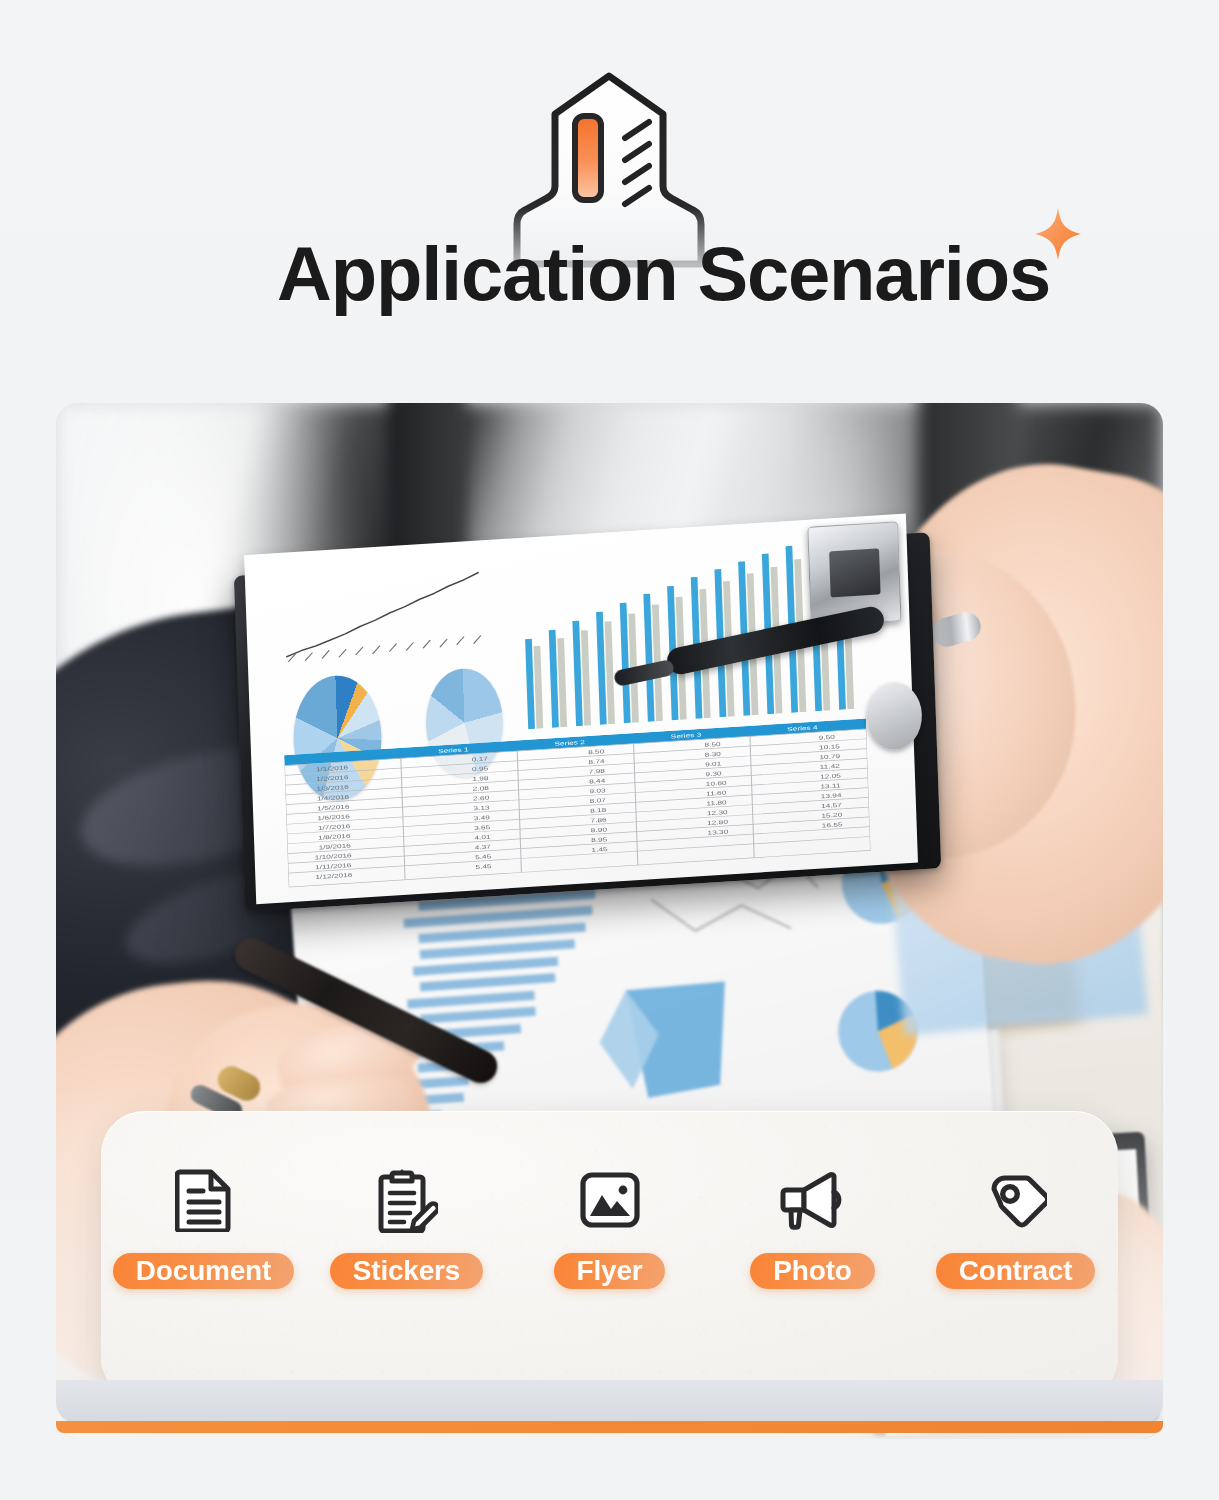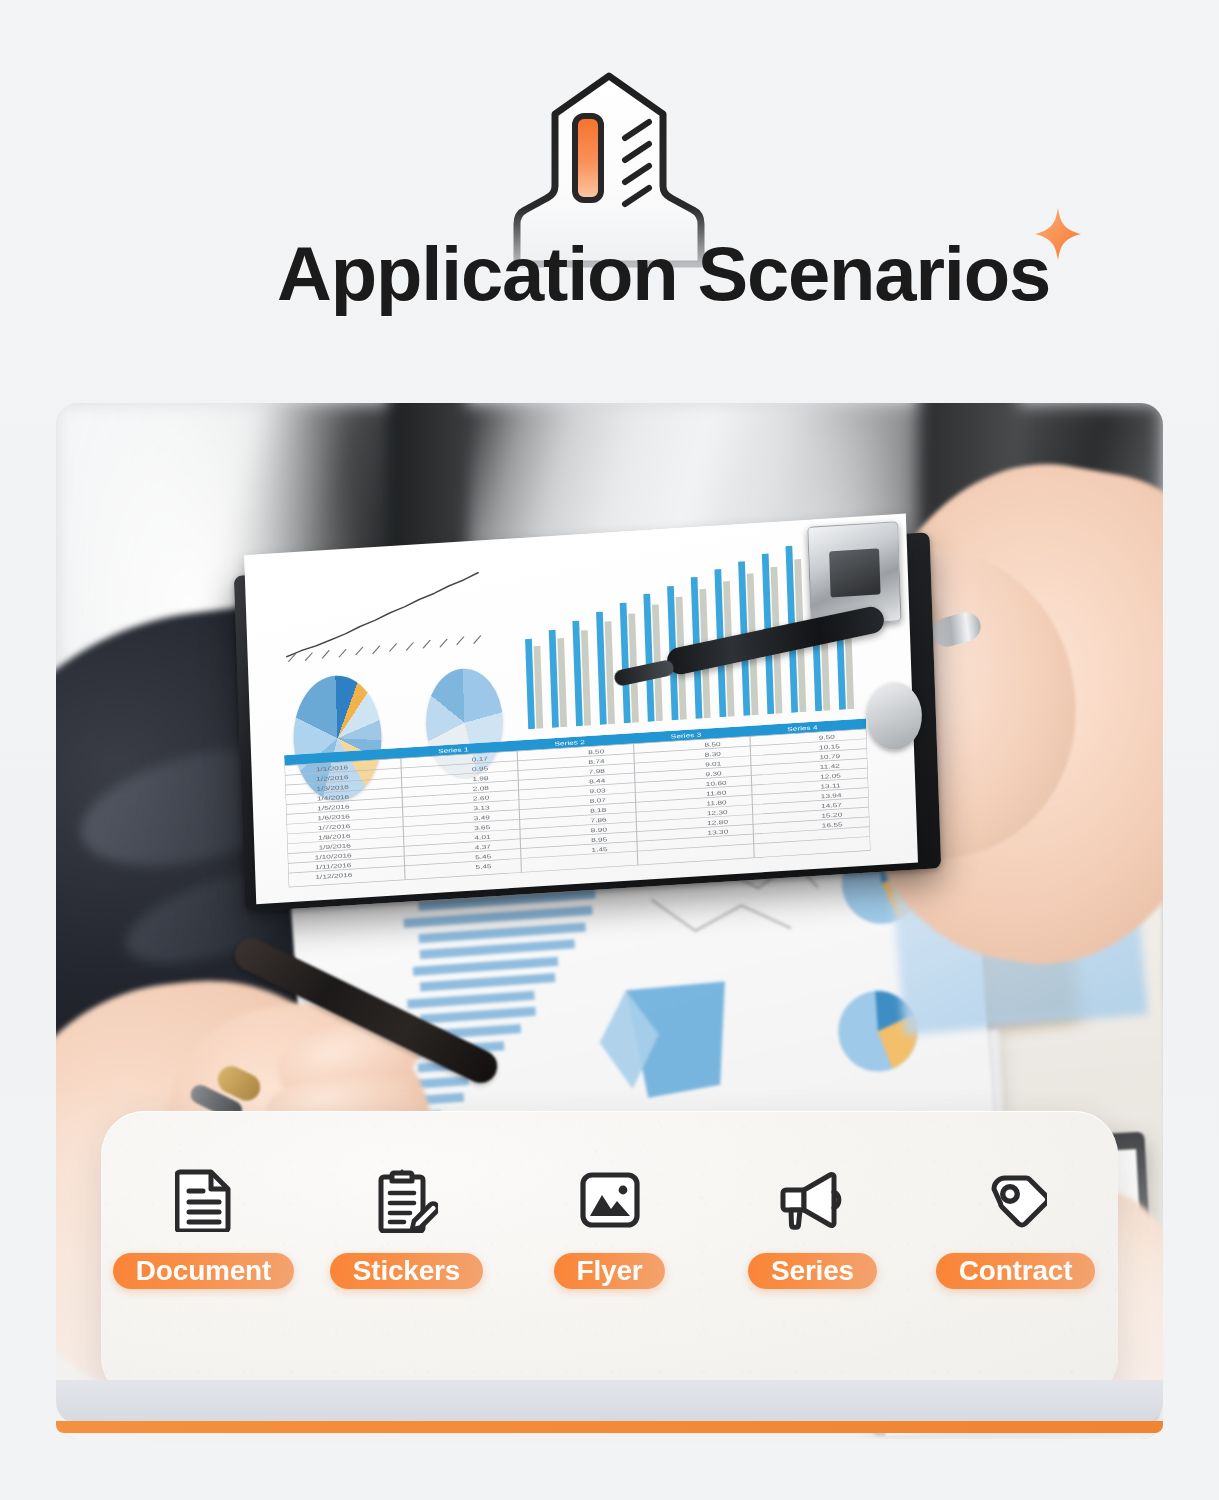--- a/index.html
+++ b/index.html
@@ -919,21 +919,21 @@
 
       <div class="badge">
         <span class="badge-icon">
           <svg width="66" height="60" viewBox="0 0 66 60" aria-hidden="true">
             <path d="M6 20 h18 v20 h-18 a3 3 0 0 1 -3 -3 v-14 a3 3 0 0 1 3 -3 z" fill="#ffffff" stroke="#2a2a2c" stroke-width="5" stroke-linejoin="round"></path>
             <path d="M24 20 L50 5 a2.5 2.5 0 0 1 4 2.2 v45.6 a2.5 2.5 0 0 1 -4 2.2 L24 40 Z" fill="#ffffff" stroke="#2a2a2c" stroke-width="5" stroke-linejoin="round"></path>
             <path d="M54 22 a9 9 0 0 1 0 16" fill="none" stroke="#2a2a2c" stroke-width="5" stroke-linecap="round"></path>
             <path d="M11 40 h9 l-1.5 15 a2.5 2.5 0 0 1 -2.5 2.3 h-2 a2.5 2.5 0 0 1 -2.5 -2.3 z" fill="#ffffff" stroke="#2a2a2c" stroke-width="5" stroke-linejoin="round"></path>
           </svg>
         </span>
-        <span class="badge-pill">Series</span>
+        <span class="badge-pill">Photo</span>
       </div>
 
       <div class="badge">
         <span class="badge-icon">
           <svg width="62" height="62" viewBox="0 0 62 62" aria-hidden="true">
             <path d="M9 20 a11 11 0 0 1 11 -11 h21 a5 5 0 0 1 3.6 1.5 l16.4 16.4 a5 5 0 0 1 0 7 l-20.6 20.6 a5 5 0 0 1 -7 0 l-16.4 -16.4 a5 5 0 0 1 -1.5 -3.6 z" fill="#ffffff" stroke="#2a2a2c" stroke-width="5" stroke-linejoin="round"></path>
             <circle cx="25" cy="25" r="7.3" fill="#ffffff" stroke="#2a2a2c" stroke-width="5.4"></circle>
           </svg>
         </span>
         <span class="badge-pill">Contract</span>

